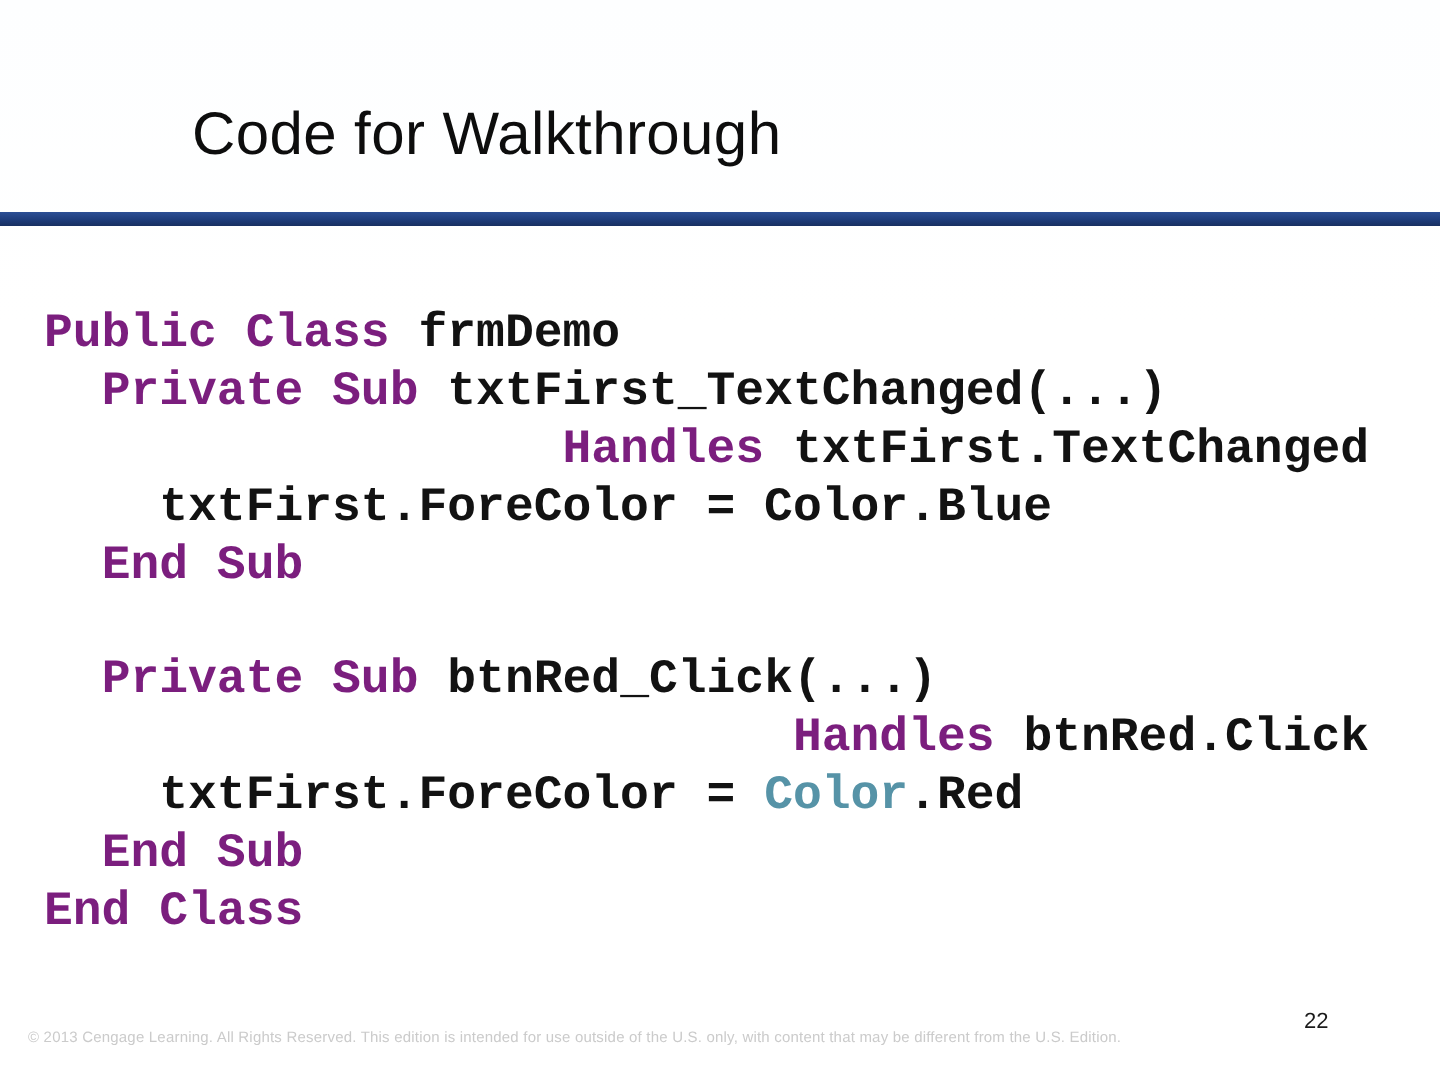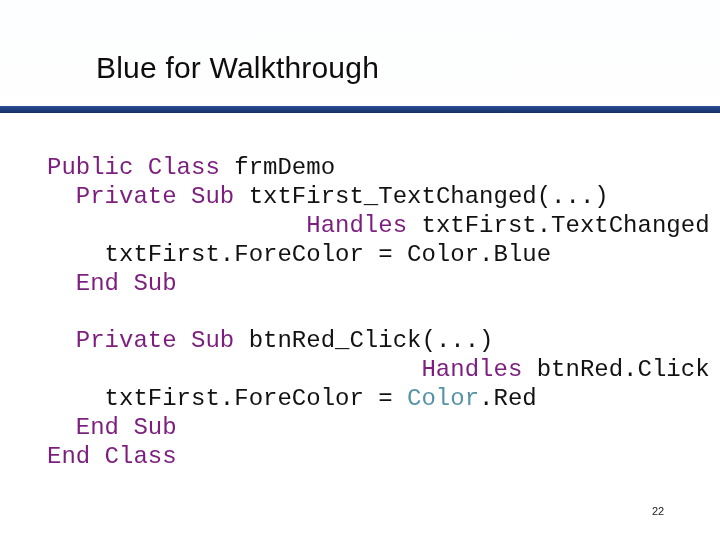--- a/index.html
+++ b/index.html
@@ -21,23 +21,23 @@
     white-space:nowrap;
   }
   .title-bar{
     position:absolute;
     left:0;top:106px;
     width:720px;height:7px;
     background:linear-gradient(180deg,#2c4f95 0%,#1e3c7b 55%,#182f61 100%);
   }
   .code-block{
     position:absolute;
-    left:47px;top:153px;
+    left:22px;top:153px;
     font-family:"Liberation Mono","DejaVu Sans Mono",monospace;
-    font-weight:normal;
+    font-weight:bold;
     font-size:24px;
     line-height:29px;
     white-space:pre;
   }
   .code-group{white-space:pre;}
   .code-group + .code-group{margin-top:28px;}
   .seg-kw{color:var(--kw,#7B1E7E);}
   .seg-pl{color:var(--pl,#121212);}
   .seg-ty{color:var(--ty,#5693A7);}
   .copyright{
@@ -53,22 +53,23 @@
     position:absolute;
     left:652px;top:505px;
     font-size:11px;
     color:#1a1a1a;
   }
 </style>
 </head>
 <body>
 
 <div class="slide">
-  <div class="slide-title">Blue for Walkthrough</div>
+  <div class="slide-title">Code for Walkthrough</div>
   <div class="title-bar"></div>
 
   <div class="code-block"><div class="code-group"><div class="code-line"><span class="seg-kw">Public Class</span><span class="seg-pl"> frmDemo</span></div><div class="code-line"><span class="seg-pl">  </span><span class="seg-kw">Private Sub</span><span class="seg-pl"> txtFirst_TextChanged(...)</span></div><div class="code-line"><span class="seg-pl">                  </span><span class="seg-kw">Handles</span><span class="seg-pl"> txtFirst.TextChanged</span></div><div class="code-line"><span class="seg-pl">    txtFirst.ForeColor = Color.Blue</span></div><div class="code-line"><span class="seg-pl">  </span><span class="seg-kw">End Sub</span></div></div><div class="code-group"><div class="code-line"><span class="seg-pl">  </span><span class="seg-kw">Private Sub</span><span class="seg-pl"> btnRed_Click(...)</span></div><div class="code-line"><span class="seg-pl">                          </span><span class="seg-kw">Handles</span><span class="seg-pl"> btnRed.Click</span></div><div class="code-line"><span class="seg-pl">    txtFirst.ForeColor = </span><span class="seg-ty">Color</span><span class="seg-pl">.Red</span></div><div class="code-line"><span class="seg-pl">  </span><span class="seg-kw">End Sub</span></div><div class="code-line"><span class="seg-kw">End Class</span></div></div></div>
 
   <div class="copyright">
+    <div>© 2013 Cengage Learning. All Rights Reserved. This edition is intended for use outside of the U.S. only, with content that may be different from the U.S. Edition.</div>
   </div>
 
   <div class="page-number">22</div>
 </div>
 
 </body></html>

